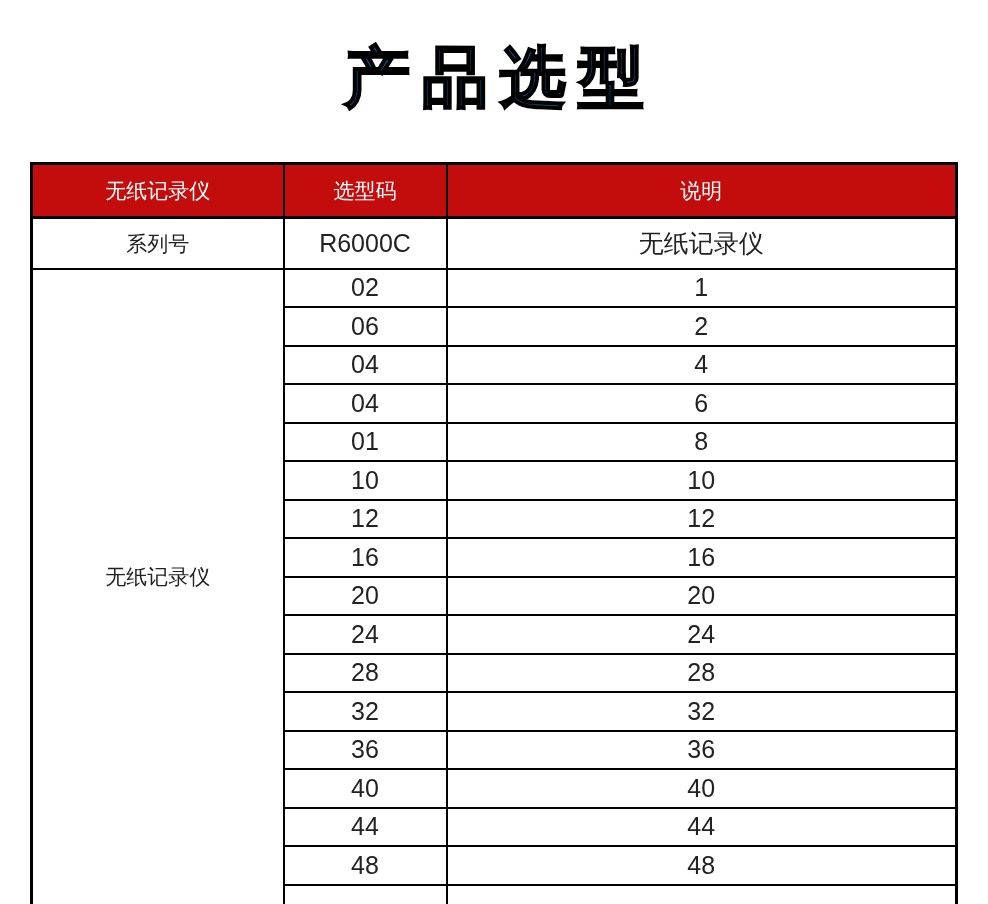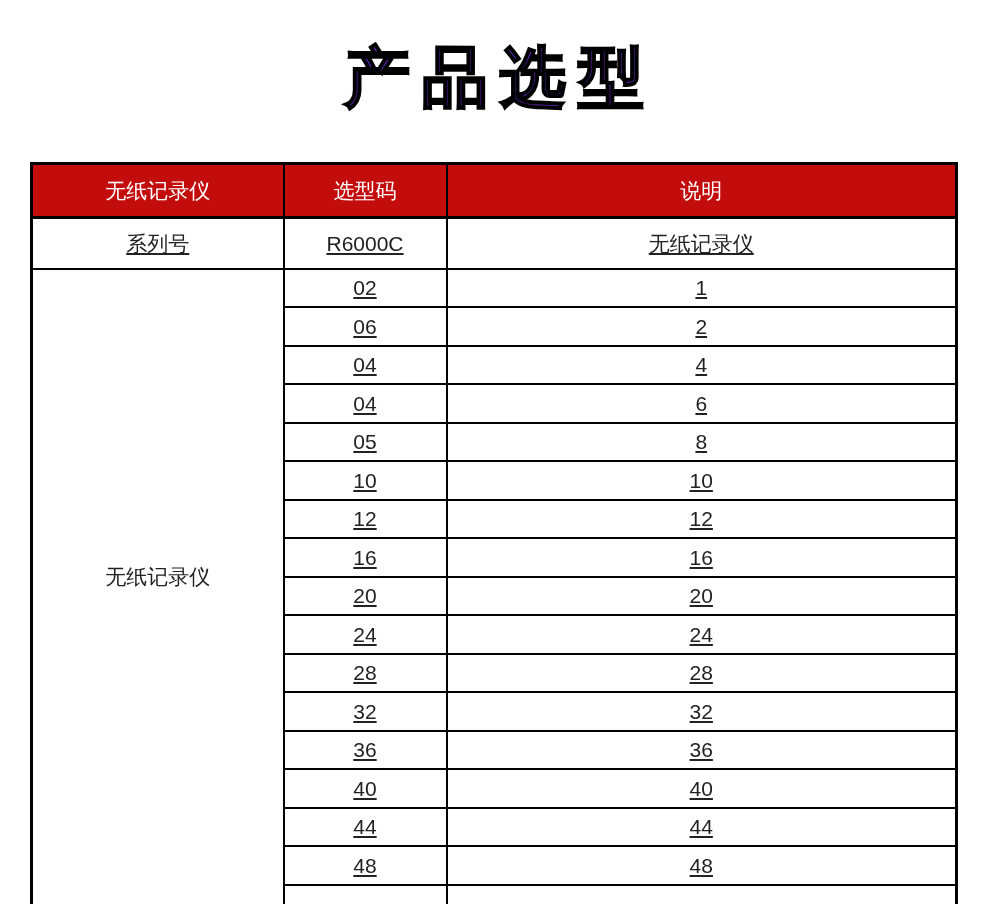--- a/index.html
+++ b/index.html
@@ -18,21 +18,21 @@
   .page-title {
     position: absolute;
     top: 40px;
     left: 0;
     width: 988px;
     margin: 0;
     text-align: center;
     font-size: 66px;
     line-height: 1.15;
     font-weight: 900;
-    color: #6d28d9;
+    color: #0369a1;
     letter-spacing: 12px;
     text-indent: 12px;
     -webkit-text-stroke: 2px #000000;
   }
   table.sel-table {
     position: absolute;
     left: 30px;
     top: 162px;
     width: 928px;
     border-collapse: collapse;
@@ -59,24 +59,23 @@
     font-size: 21px;
     font-weight: normal;
     border-bottom: 3px solid var(--border, #000000);
   }
   tr.series-row { height: 51px; }
   tr.channel-row { height: 38.5px; }
   tr.clipped-row { height: 40px; }
   .sel-table td {
     font-size: 21px;
     color: var(--body-text, #222222);
-    text-decoration: underline;
   }
   td.code-cell, td.desc-cell {
-    font-size: 21px;
+    font-size: 25px;
   }
   td.param-span-cell {
     vertical-align: middle;
   }
   td.param-span-cell .span-label {
     position: relative;
     top: -20px;
     display: inline-block;
   }
 </style>
@@ -115,21 +114,21 @@
   </tr>
       <tr class="channel-row">
     <td class="code-cell">04</td>
     <td class="desc-cell">4</td>
   </tr>
       <tr class="channel-row">
     <td class="code-cell">04</td>
     <td class="desc-cell">6</td>
   </tr>
       <tr class="channel-row">
-    <td class="code-cell">05</td>
+    <td class="code-cell">01</td>
     <td class="desc-cell">8</td>
   </tr>
       <tr class="channel-row">
     <td class="code-cell">10</td>
     <td class="desc-cell">10</td>
   </tr>
       <tr class="channel-row">
     <td class="code-cell">12</td>
     <td class="desc-cell">12</td>
   </tr>

